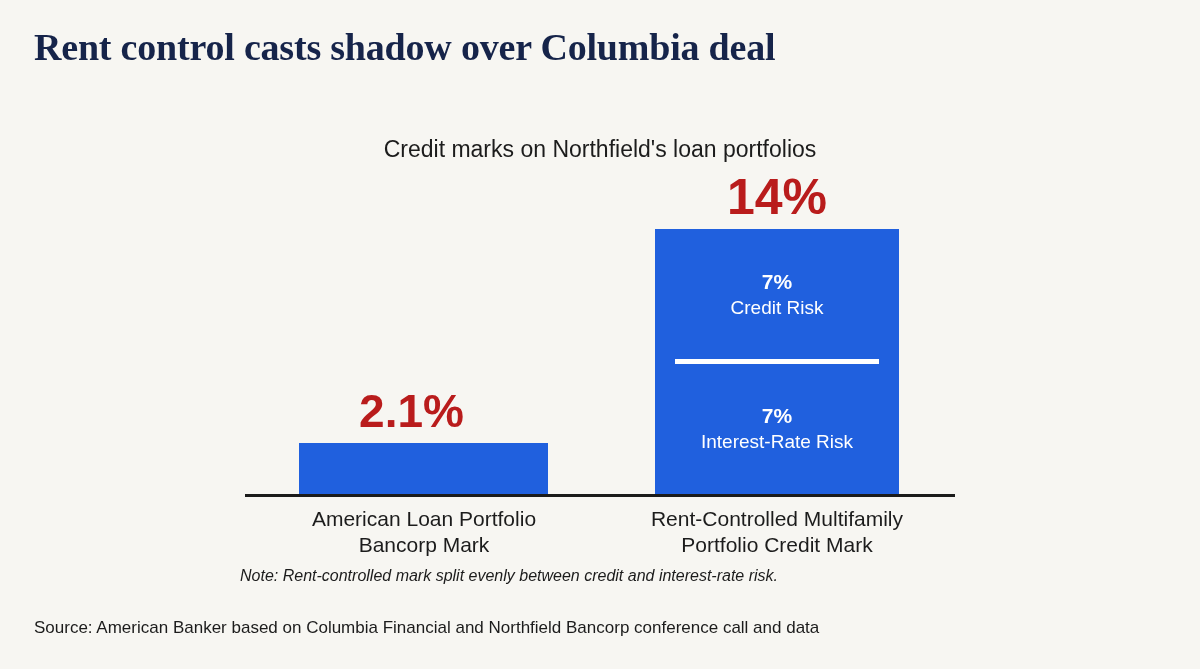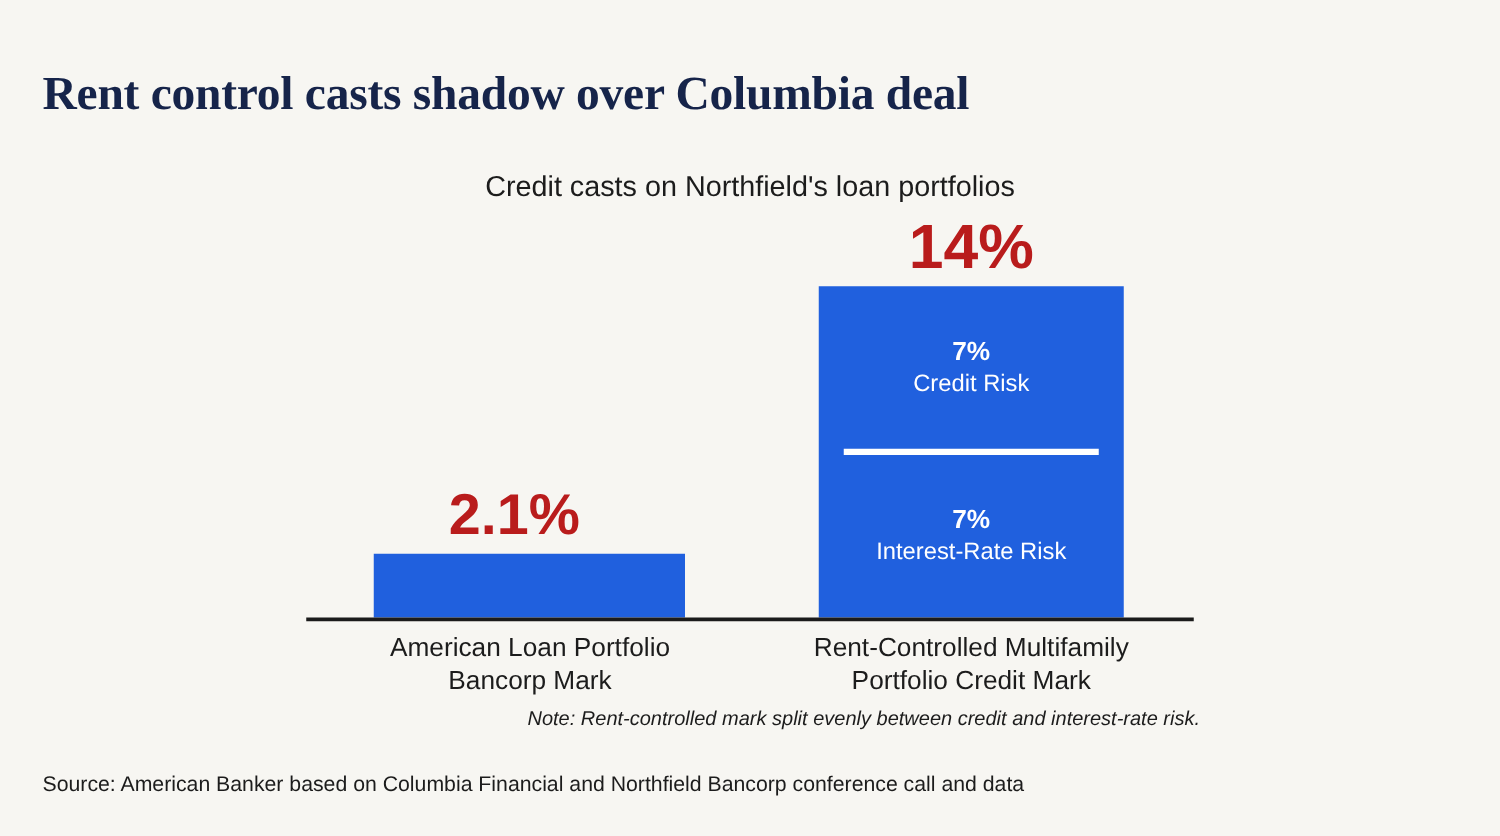--- a/index.html
+++ b/index.html
@@ -26,21 +26,20 @@
     left: 34px;
     top: 24px;
     width: 1100px;
     font-family: "Liberation Serif", "DejaVu Serif", serif;
     font-weight: bold;
     font-size: 38px;
     line-height: 46px;
     letter-spacing: -0.2px;
     color: #16244a;
     white-space: nowrap;
-    margin-top: 28px;
   }
 
   
   .chart {
     position: absolute;
     left: 0;
     top: 0;
     width: 1200px;
     height: 669px;
   }
@@ -151,21 +150,21 @@
     left: 616px;
     width: 322px;
   }
 
   
   .chart-note {
     position: absolute;
     left: 240px;
     top: 567px;
     width: 720px;
-    text-align: right;
+    text-align: left;
     font-style: italic;
     font-size: 16px;
     color: #1c1c1c;
   }
 
   
   .source-line {
     position: absolute;
     left: 34px;
     top: 618px;
@@ -176,21 +175,21 @@
 </style>
 </head>
 <body>
 
 <div id="page">
 
   <div class="headline">Rent control casts shadow over Columbia deal</div>
 
   <div class="chart">
 
-    <div class="chart-subtitle">Credit casts on Northfield's loan portfolios</div>
+    <div class="chart-subtitle">Credit marks on Northfield's loan portfolios</div>
 
     <div class="value-label value-left">2.1%</div>
 
     <div class="bar bar-left"></div>
 
     <div class="value-label value-right">14%</div>
 
     <div class="bar bar-right">
 
       <div class="segment segment-top">

